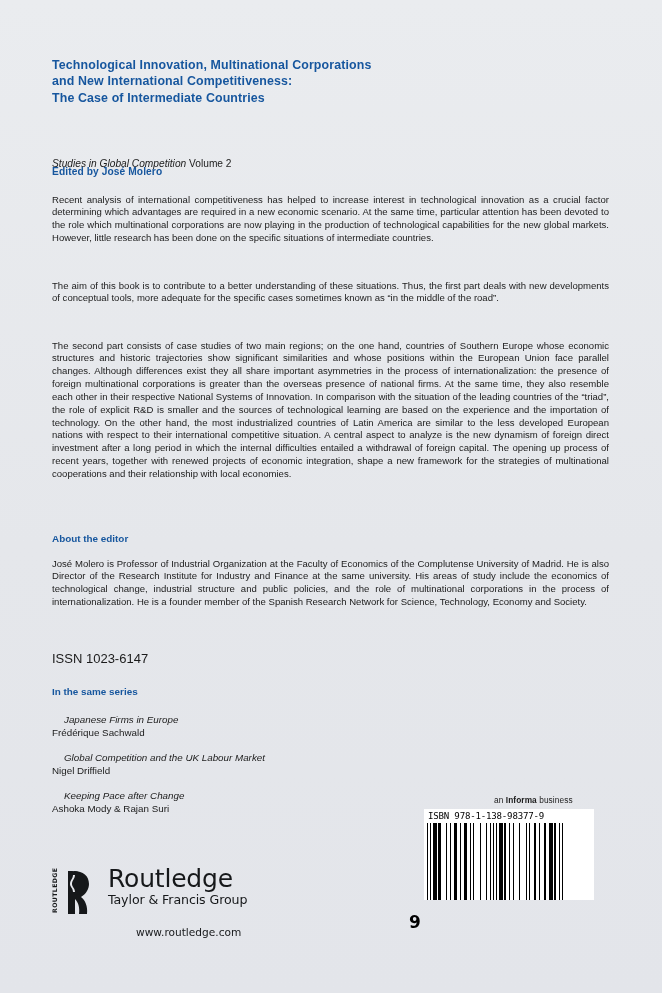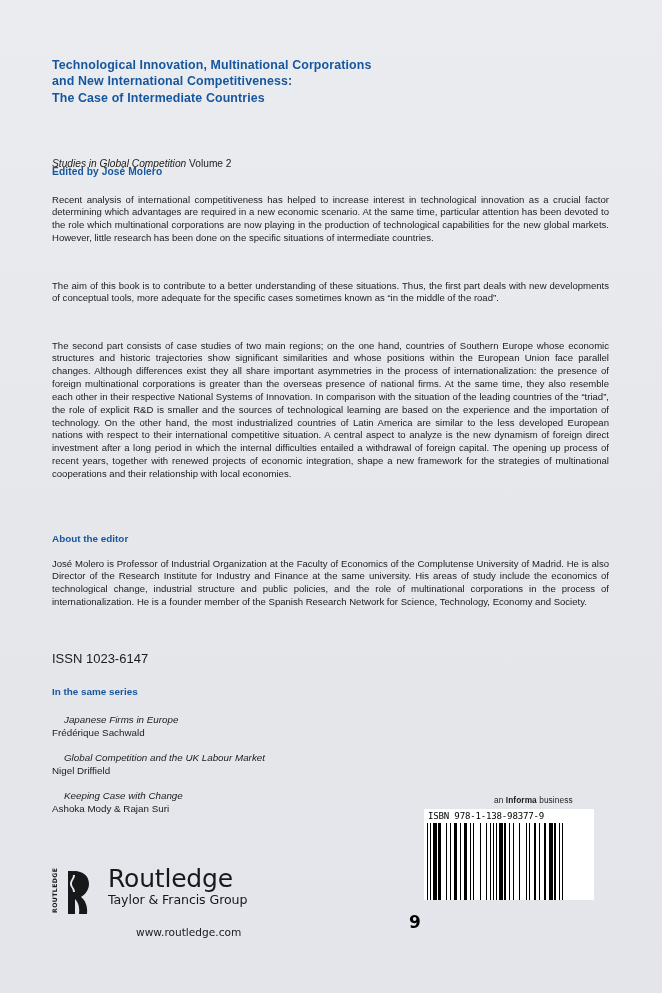--- a/index.html
+++ b/index.html
@@ -264,21 +264,21 @@
   <div class="series-list">
     <div class="series-item">
       <span class="s-title">Japanese Firms in Europe</span>
       <span class="s-author">Frédérique Sachwald</span>
     </div>
     <div class="series-item">
       <span class="s-title">Global Competition and the UK Labour Market</span>
       <span class="s-author">Nigel Driffield</span>
     </div>
     <div class="series-item">
-      <span class="s-title">Keeping Case with Change</span>
+      <span class="s-title">Keeping Pace after Change</span>
       <span class="s-author">Ashoka Mody &amp; Rajan Suri</span>
     </div>
   </div>
 
   <div class="informa"><span>an </span><b>Informa</b><span> business</span></div>
 
   <div class="ean-left-digit">9</div>
   <div class="barcode-wrap">
     <div class="isbn-text">ISBN 978-1-138-98377-9</div>
     <div class="bars" id="bars">

